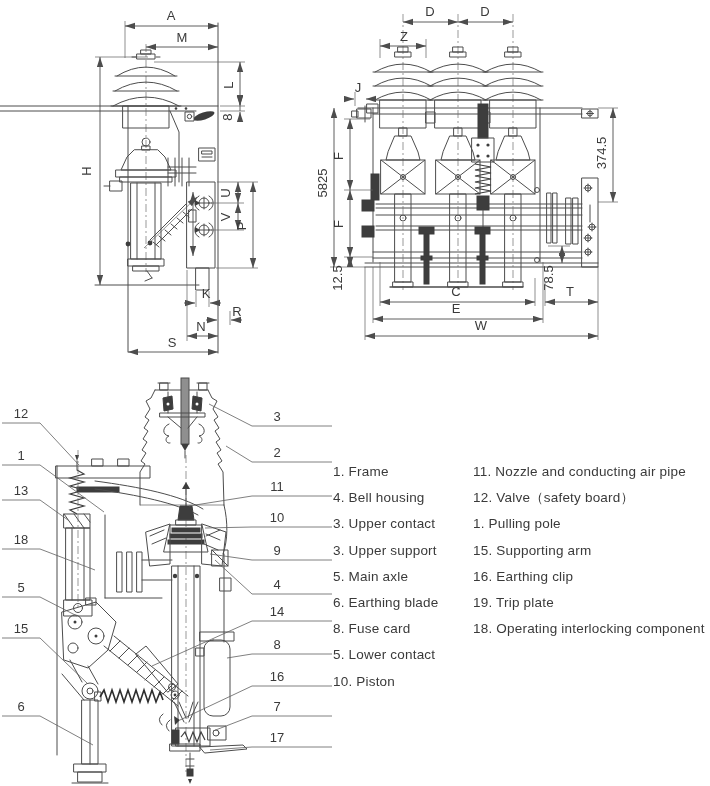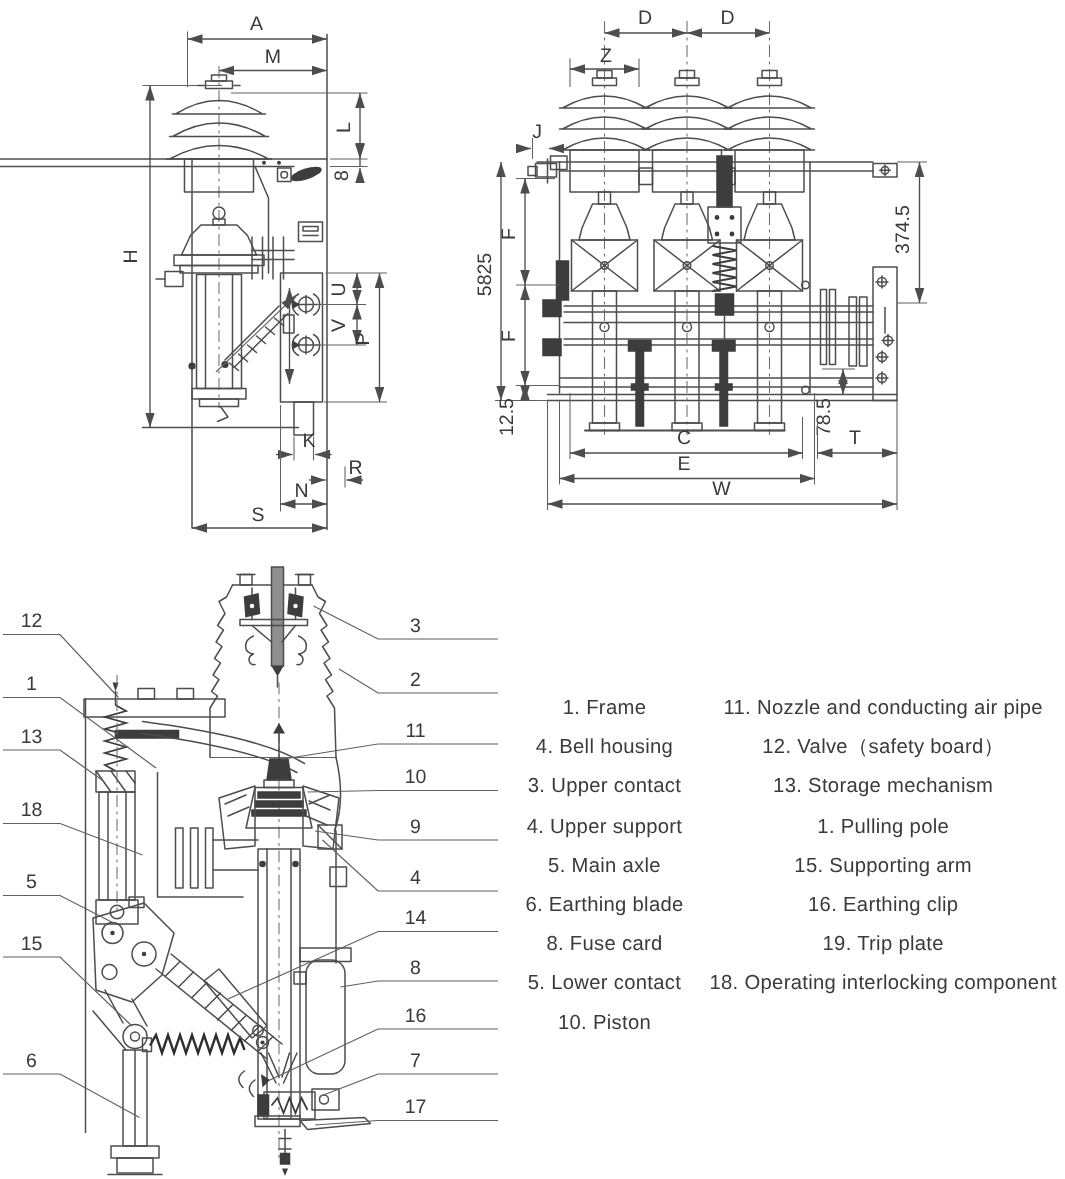--- a/index.html
+++ b/index.html
@@ -17,21 +17,21 @@
   .ds{marker-start:url(#ar);}
   .ext{stroke:#606060;stroke-width:0.7;fill:none;}
   .dd{stroke:#6d6d6d;stroke-width:0.7;fill:none;stroke-dasharray:8 3 2 3;}
   .zig{stroke:#3d3d3d;stroke-width:1.2;fill:none;}
   .zigh{stroke:#2e2e2e;stroke-width:1.6;fill:none;}
   .ldr{stroke:#5f5f5f;stroke-width:0.8;fill:none;}
   text.t{font:13px "Liberation Sans",sans-serif;fill:#3a3a3a;}
   text.tc{font:13px "Liberation Sans",sans-serif;fill:#3a3a3a;text-anchor:middle;}
   
   .legend{position:absolute;left:333px;top:459px;display:grid;grid-template-columns:140px auto;grid-auto-flow:column;grid-template-rows:repeat(9,26.2px);font-size:13.5px;color:#3a3a3a;letter-spacing:0.2px;}
-  .legend div{white-space:nowrap;line-height:26.2px;text-align:center;}
+  .legend div{white-space:nowrap;line-height:26.2px;}
 </style>
 </head>
 <body>
 
 <svg width="710" height="786" viewBox="0 0 710 786">
 <defs>
   <marker id="ar" markerWidth="11" markerHeight="8" refX="10" refY="3.2" orient="auto-start-reverse" markerUnits="userSpaceOnUse">
     <path d="M0,0 L10,3.2 L0,6.4 Z" fill="#4d4d4d"></path>
   </marker>
 </defs>
@@ -475,27 +475,26 @@
     <path class="ldr" d="M332,747 H252 L210,750"></path>
     <text class="tc t" x="277" y="742">17</text>
   </g>
 </g>
 </svg>
 
 <div class="legend">
   <div>1. Frame</div>
   <div>4. Bell housing</div>
   <div>3. Upper contact</div>
-  <div>4. Upper support</div>
+  <div>3. Upper support</div>
   <div>5. Main axle</div>
   <div>6. Earthing blade</div>
   <div>8. Fuse card</div>
   <div>5. Lower contact</div>
   <div>10. Piston</div>
   <div>11. Nozzle and conducting air pipe</div>
   <div>12. Valve（safety board）</div>
-  <div>13. Storage mechanism</div>
   <div>1. Pulling pole</div>
   <div>15. Supporting arm</div>
   <div>16. Earthing clip</div>
   <div>19. Trip plate</div>
   <div>18. Operating interlocking component</div>
 </div>
 
 </body></html>

